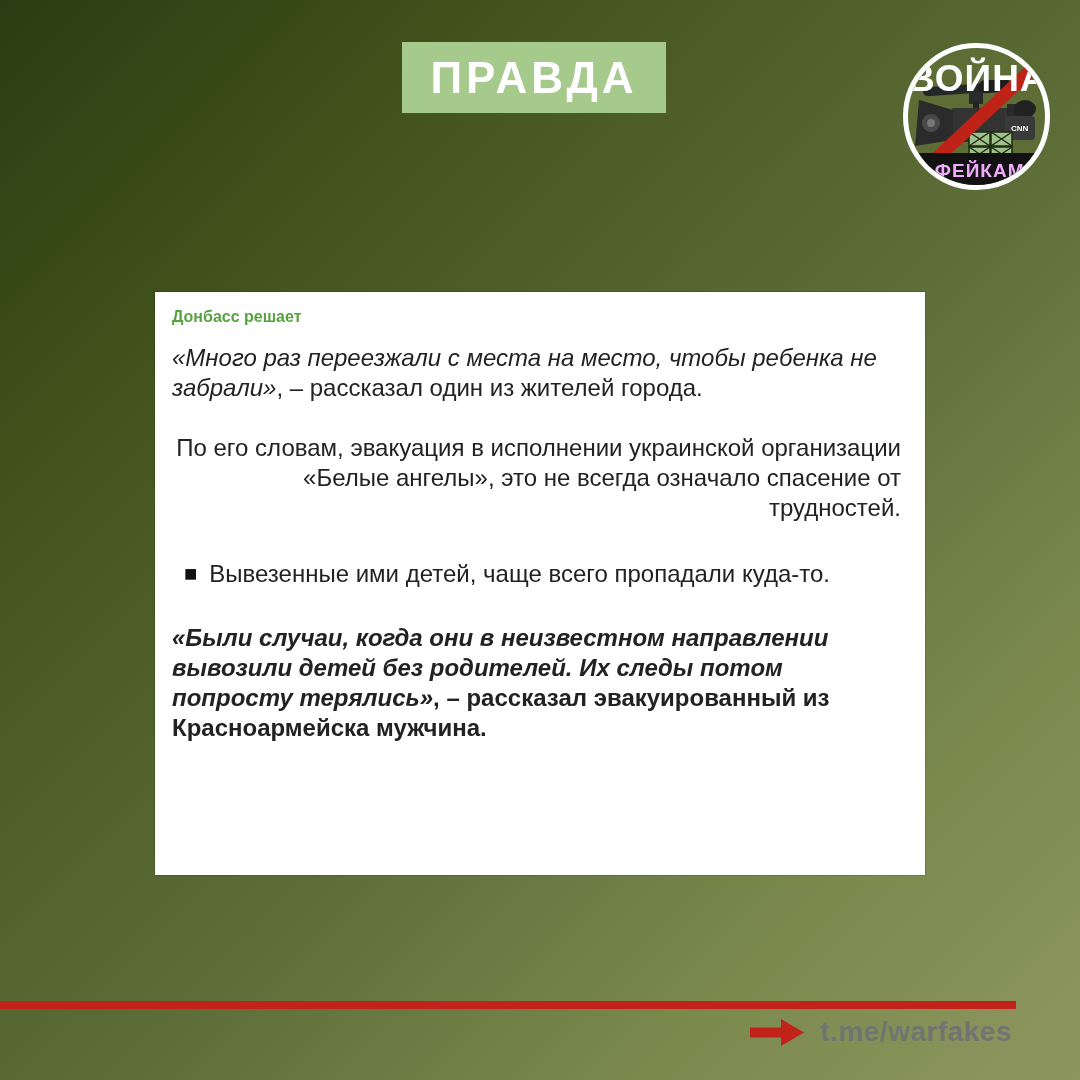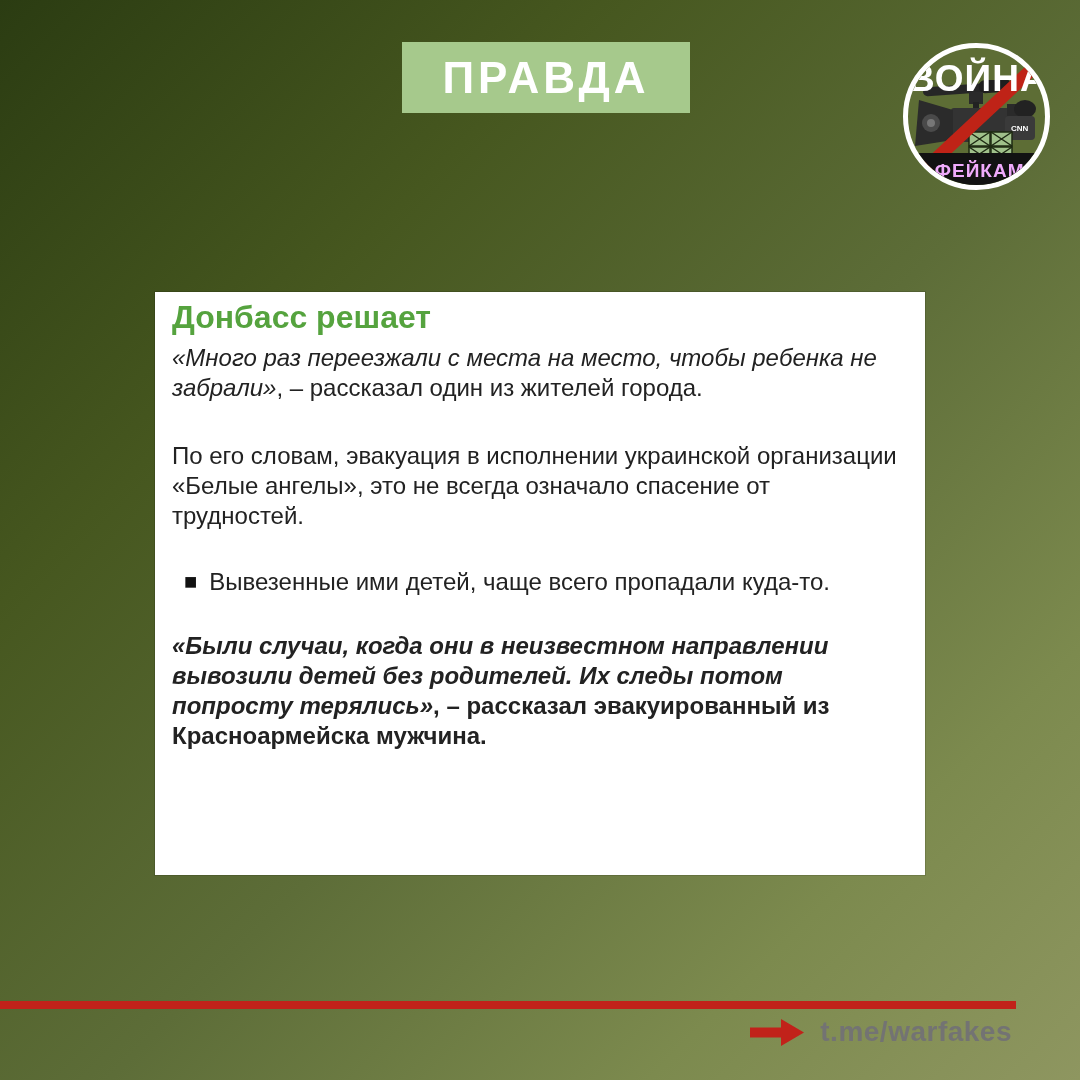--- a/index.html
+++ b/index.html
@@ -3,21 +3,21 @@
 <meta charset="utf-8">
 <style>
   html,body{margin:0;padding:0;}
   body{
     width:1080px;height:1080px;position:relative;overflow:hidden;
     background:linear-gradient(135deg,#2b3c12 0%,#46571f 28%,#5d6d38 55%,#7c8a4e 80%,#8e9660 100%);
     font-family:"Liberation Sans","DejaVu Sans",sans-serif;
   }
   
   .badge{
-    position:absolute;left:402px;top:42px;width:288px;height:71px;
+    position:absolute;left:402px;top:42px;width:264px;height:71px;
     background:#a6c98c;display:flex;align-items:center;justify-content:center;
   }
   .badge span{color:#ffffff;font-size:44px;font-weight:800;letter-spacing:4px;}
 
   
   .logo{
     position:absolute;left:903px;top:43px;width:147px;height:147px;box-sizing:border-box;
     border:5px solid #ffffff;border-radius:50%;background:#5d6d35;overflow:hidden;
   }
   .logo-title{
@@ -33,28 +33,28 @@
     position:absolute;left:-6px;right:-6px;top:105px;height:35px;background:#121212;
     display:flex;align-items:center;justify-content:center;z-index:4;
   }
   .logo-band span{color:#f0abfc;font-size:19px;font-weight:800;letter-spacing:1px;}
 
   
   .card{
     position:absolute;left:155px;top:292px;width:770px;height:583px;background:#ffffff;
     box-sizing:border-box;padding:11px 24px 0 17px;box-shadow:0 0 0 1px rgba(0,0,0,.12);
   }
-  .channel{color:#55a33e;font-size:32px;font-weight:700;line-height:28px;}
+  .channel{color:#55a33e;font-size:16px;font-weight:700;line-height:28px;}
   .headline{margin-top:7px;color:#1c1c1c;font-size:26px;font-weight:700;}
   .hl-line{white-space:nowrap;line-height:27px;}
   .hl-bar{height:6px;background:#c4251d;border-radius:3px;margin:3px 0 4px 0;}
   .quote,.para,.bullet{color:#222222;font-size:24px;line-height:30px;}
   .quote{margin-top:12px;}
   .quote .it{font-style:italic;}
-  .para{margin-top:38px;}
+  .para{margin-top:30px;text-align:right;}
   .bullet{margin-top:36px;padding-left:12px;display:flex;align-items:flex-start;}
   .bullet .sq{font-style:normal;color:#111;margin-right:12px;font-size:22px;line-height:30px;}
   .quote2{margin-top:34px;font-weight:bold;}
 
   
   .bottom-rule{position:absolute;left:0;top:1001px;width:1016px;height:8px;background:#c1221a;}
   .footer{
     position:absolute;top:1016px;right:68px;display:flex;align-items:center;gap:16px;
   }
   .footer .link{color:#737373;font-size:28px;font-weight:800;letter-spacing:.5px;}

